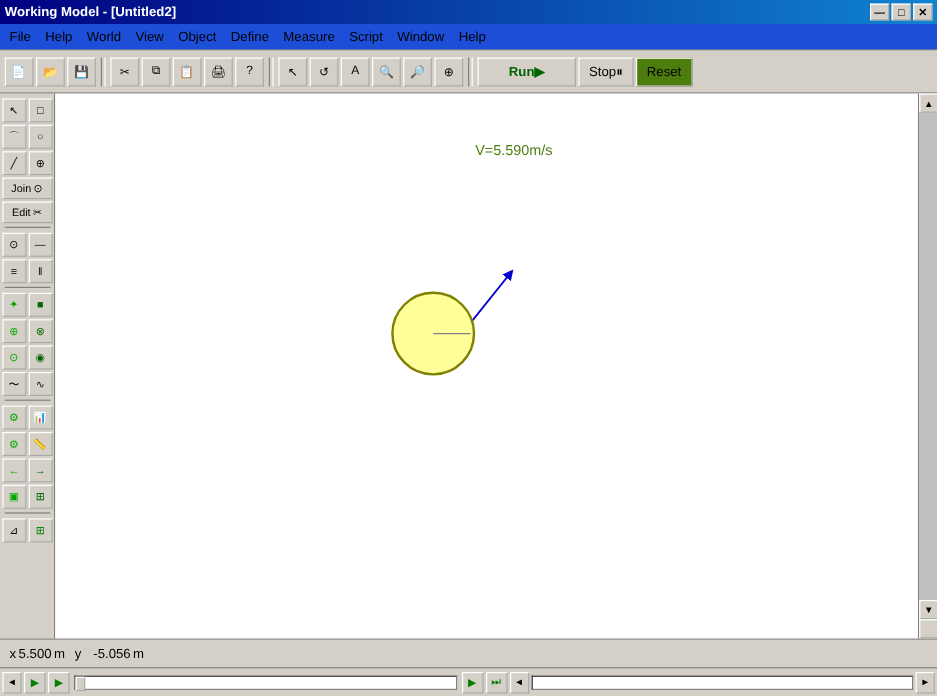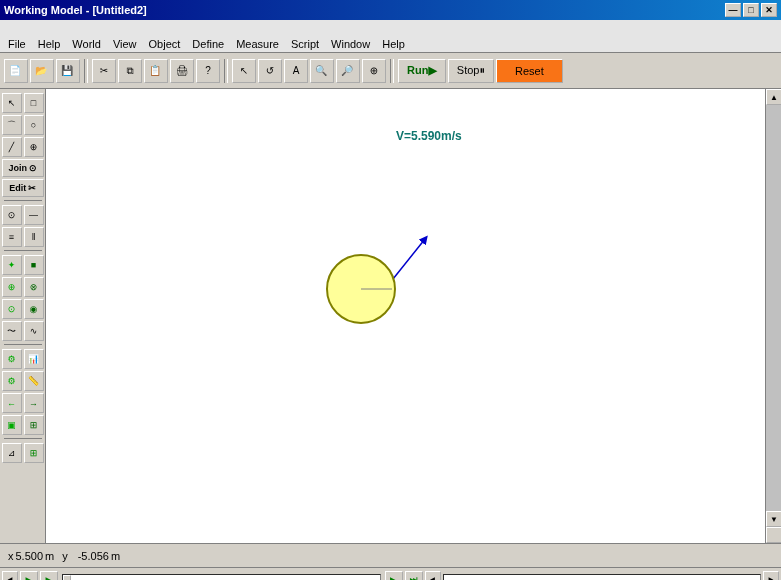--- a/index.html
+++ b/index.html
@@ -37,24 +37,24 @@
       font-size: 9px;
       display: flex;
       align-items: center;
       justify-content: center;
       cursor: pointer;
       color: #000;
     }
 
     
     #menu-bar {
-      background: #e5e5e5;
+      background: #1d4ed8;
       height: 22px;
       display: flex;
-      padding: 16px 2px;
+      padding: 3px 2px;
       border-bottom: 1px solid #808080;
     }
     .menu-item {
       padding: 2px 6px;
       cursor: pointer;
       font-size: 11px;
     }
 
     
     #toolbar {
@@ -80,39 +80,39 @@
     .toolbar-separator {
       width: 4px;
       height: 24px;
       border-left: 1px solid #808080;
       border-right: 1px solid #fff;
       margin: 0 2px;
     }
     .run-btn {
       background: #d4d0c8;
       border: 1px outset #fff;
-      padding: 2px 8px;
+      padding: 2px 25px;
       cursor: pointer;
       font-size: 11px;
       font-weight: bold;
       color: #006400;
       height: 24px;
     }
     .stop-btn {
       background: #d4d0c8;
       border: 1px outset #fff;
       padding: 2px 8px;
       cursor: pointer;
       font-size: 11px;
       height: 24px;
     }
     .reset-btn {
-      background: #f97316;
-      border: 1px outset #fff;
-      padding: 2px 18px;
+      background: #4d7c0f;
+      border: 1px outset #fff;
+      padding: 2px 8px;
       cursor: pointer;
       font-size: 11px;
       height: 24px;
     }
 
     
     #main-area {
       display: flex;
       height: calc(580px - 20px - 22px - 36px - 24px - 24px);
     }
@@ -144,21 +144,20 @@
       width: 42px;
       height: 18px;
       background: #d4d0c8;
       border: 1px outset #fff;
       cursor: pointer;
       display: flex;
       align-items: center;
       justify-content: center;
       font-size: 9px;
       gap: 2px;
-      font-weight: bold;
     }
     .left-btn-pair {
       display: flex;
       gap: 2px;
     }
     .left-separator {
       width: 38px;
       height: 2px;
       border-top: 1px solid #808080;
       margin: 1px 0;
@@ -406,21 +405,21 @@
     </div>
     <div class="left-separator"></div>
     <div class="left-btn-pair">
       <div class="left-btn">⊿</div>
       <div class="left-btn" style="color:#008800;">⊞</div>
     </div>
   </div>
 
   <div id="canvas-area">
 
-    <div id="velocity-label" style="position:absolute; left:350px; top:40px; color:#0f766e; font-size:12px; font-weight:bold;">V=5.590m/s</div>
+    <div id="velocity-label" style="position:absolute; left:350px; top:40px; color:#4d7c0f; font-size:12px; font-weight:normal;">V=5.590m/s</div>
 
     <svg id="velocity-vector" style="position:absolute; left:283px; top:140px; width:110px; height:90px; overflow:visible;">
 
       <defs>
         <marker id="arrowhead" markerWidth="6" markerHeight="6" refX="3" refY="3" orient="auto">
           <polygon points="0 0, 6 3, 0 6" fill="#0000cc"></polygon>
         </marker>
       </defs>
 
       <line x1="52" y1="65" x2="96" y2="10" stroke="#0000cc" stroke-width="1.5" marker-end="url(#arrowhead)"></line>

